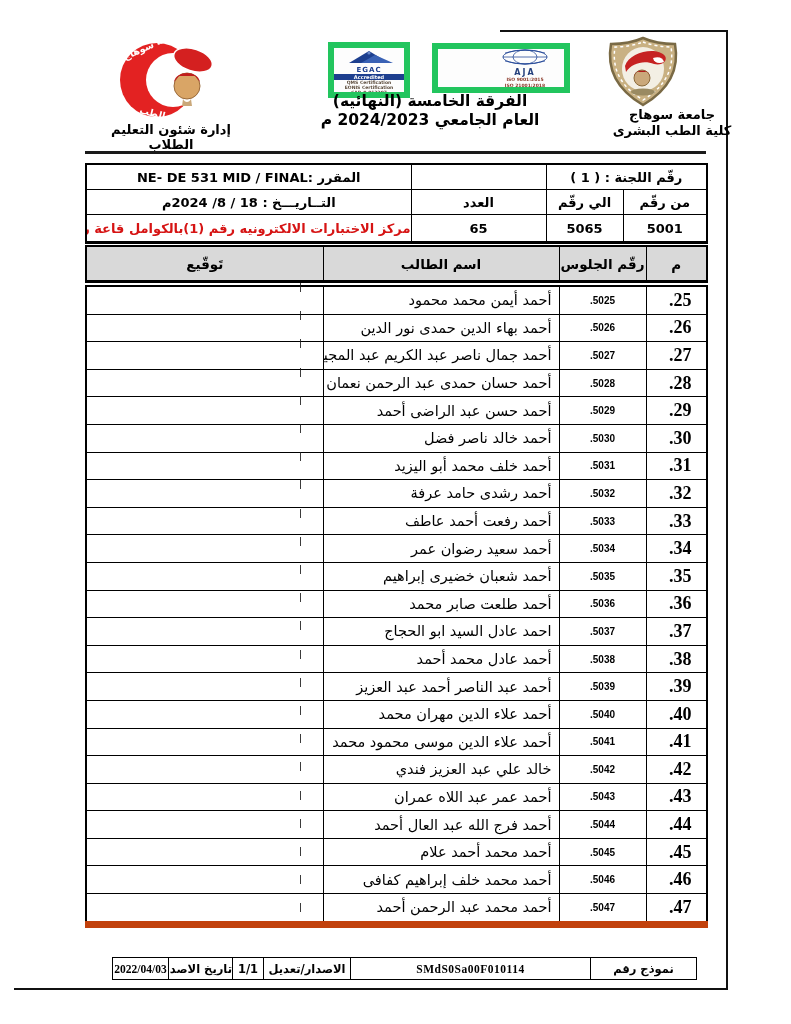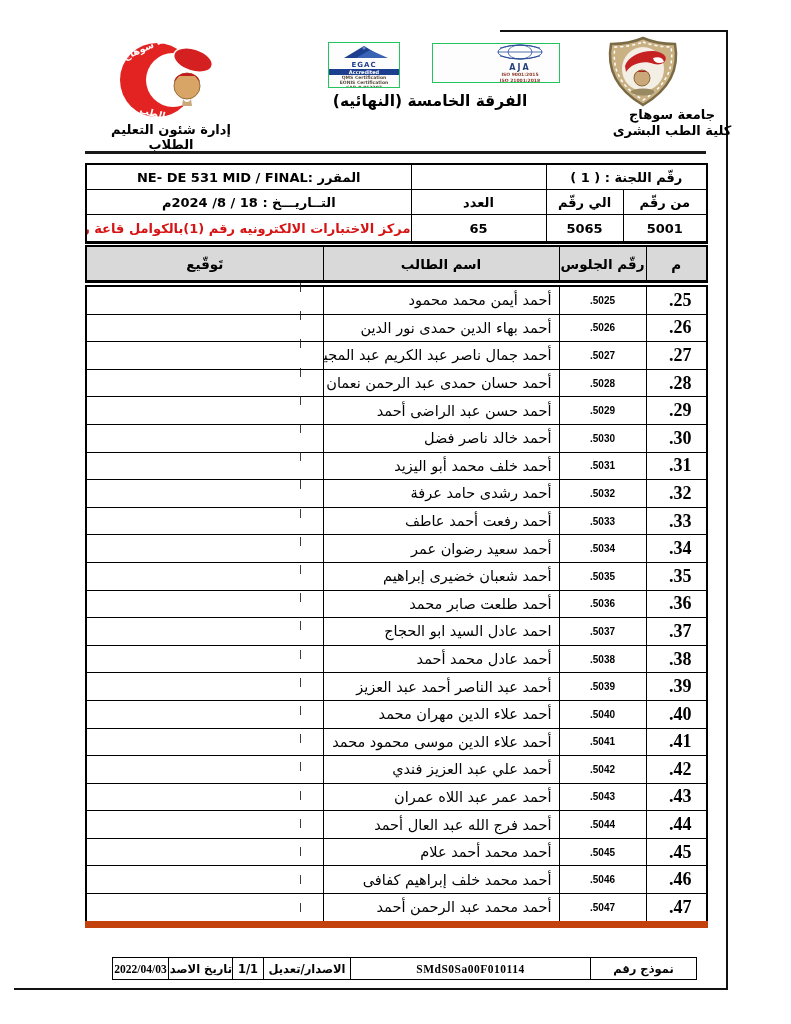--- a/index.html
+++ b/index.html
@@ -13,21 +13,21 @@
   .frame-bottom{left:14px;top:988px;width:712px;height:2px;background:#111;}
   .frame-topright{left:500px;top:30px;width:226px;height:2px;background:#111;}
   
   .hdr-right-text{left:602px;top:107px;width:140px;text-align:center;font-weight:bold;font-size:13px;line-height:16px;}
   .hdr-left-text{left:95px;top:122px;width:152px;text-align:center;font-weight:bold;font-size:13px;}
   .hdr-titles{left:300px;top:92px;width:260px;text-align:center;font-weight:bold;direction:rtl;}
   .hdr-titles .t1{font-size:18px;line-height:19px;}
   .hdr-titles .t2,.hdr-titles .t3{font-size:15.5px;line-height:19px;}
   .divider{left:85px;top:151px;width:621px;height:3px;background:#1a1a1a;}
   
-  .logo-box{border:1px solid #22c55e;background:#fdfdfd;text-align:center;overflow:hidden;}
+  .logo-box{border:6px solid #22c55e;background:#fdfdfd;text-align:center;overflow:hidden;}
   .egac-box{left:328px;top:42px;width:70px;height:44px;}
   .aja-box{left:432px;top:43px;width:78px;height:38px;padding-left:48px;}
   .egac-name{color:#1d3f8f;font-weight:bold;font-size:7px;line-height:7px;letter-spacing:1px;}
   .egac-accr{background:#1d3f8f;color:#fff;font-size:5px;line-height:6px;font-weight:bold;}
   .tiny-lines{font-size:4.5px;line-height:5px;color:#5a4a3a;font-weight:bold;}
   .aja-name{color:#27427e;font-weight:bold;font-size:8px;line-height:8px;letter-spacing:2px;}
   .aja-lines{font-size:4.5px;line-height:5.5px;color:#8b3a2a;font-weight:bold;}
   
   table{border-collapse:collapse;table-layout:fixed;}
   td,th{border:1.5px solid #000;padding:0;overflow:hidden;white-space:nowrap;}
@@ -109,20 +109,21 @@
   </svg>
   <div class="aja-name">AJA</div>
   <div class="aja-lines">
     <div>ISO 9001:2015</div>
     <div>ISO 21001:2018</div>
   </div>
 </div>
 
 <div class="abs hdr-titles">
   <div class="t2">الفرقة الخامسة (النهائيه)</div>
+  <div class="t3">العام الجامعي 2024/2023 م</div>
 </div>
 
 <div class="abs divider"></div>
 
 <table class="abs info-table">
   <colgroup>
       <col style="width:84px">
       <col style="width:77px">
       <col style="width:135px">
       <col style="width:325px">
@@ -271,21 +272,21 @@
       </tr>
       <tr>
         <td class="c-no">41.</td>
         <td class="c-seat">5041.</td>
         <td class="c-name">أحمد علاء الدين موسى محمود محمد</td>
         <td class="c-sign"></td>
       </tr>
       <tr>
         <td class="c-no">42.</td>
         <td class="c-seat">5042.</td>
-        <td class="c-name">أحمد علي عبد العزيز فندي</td>
+        <td class="c-name">خالد علي عبد العزيز فندي</td>
         <td class="c-sign"></td>
       </tr>
       <tr>
         <td class="c-no">43.</td>
         <td class="c-seat">5043.</td>
         <td class="c-name">أحمد عمر عبد اللاه عمران</td>
         <td class="c-sign"></td>
       </tr>
       <tr>
         <td class="c-no">44.</td>

